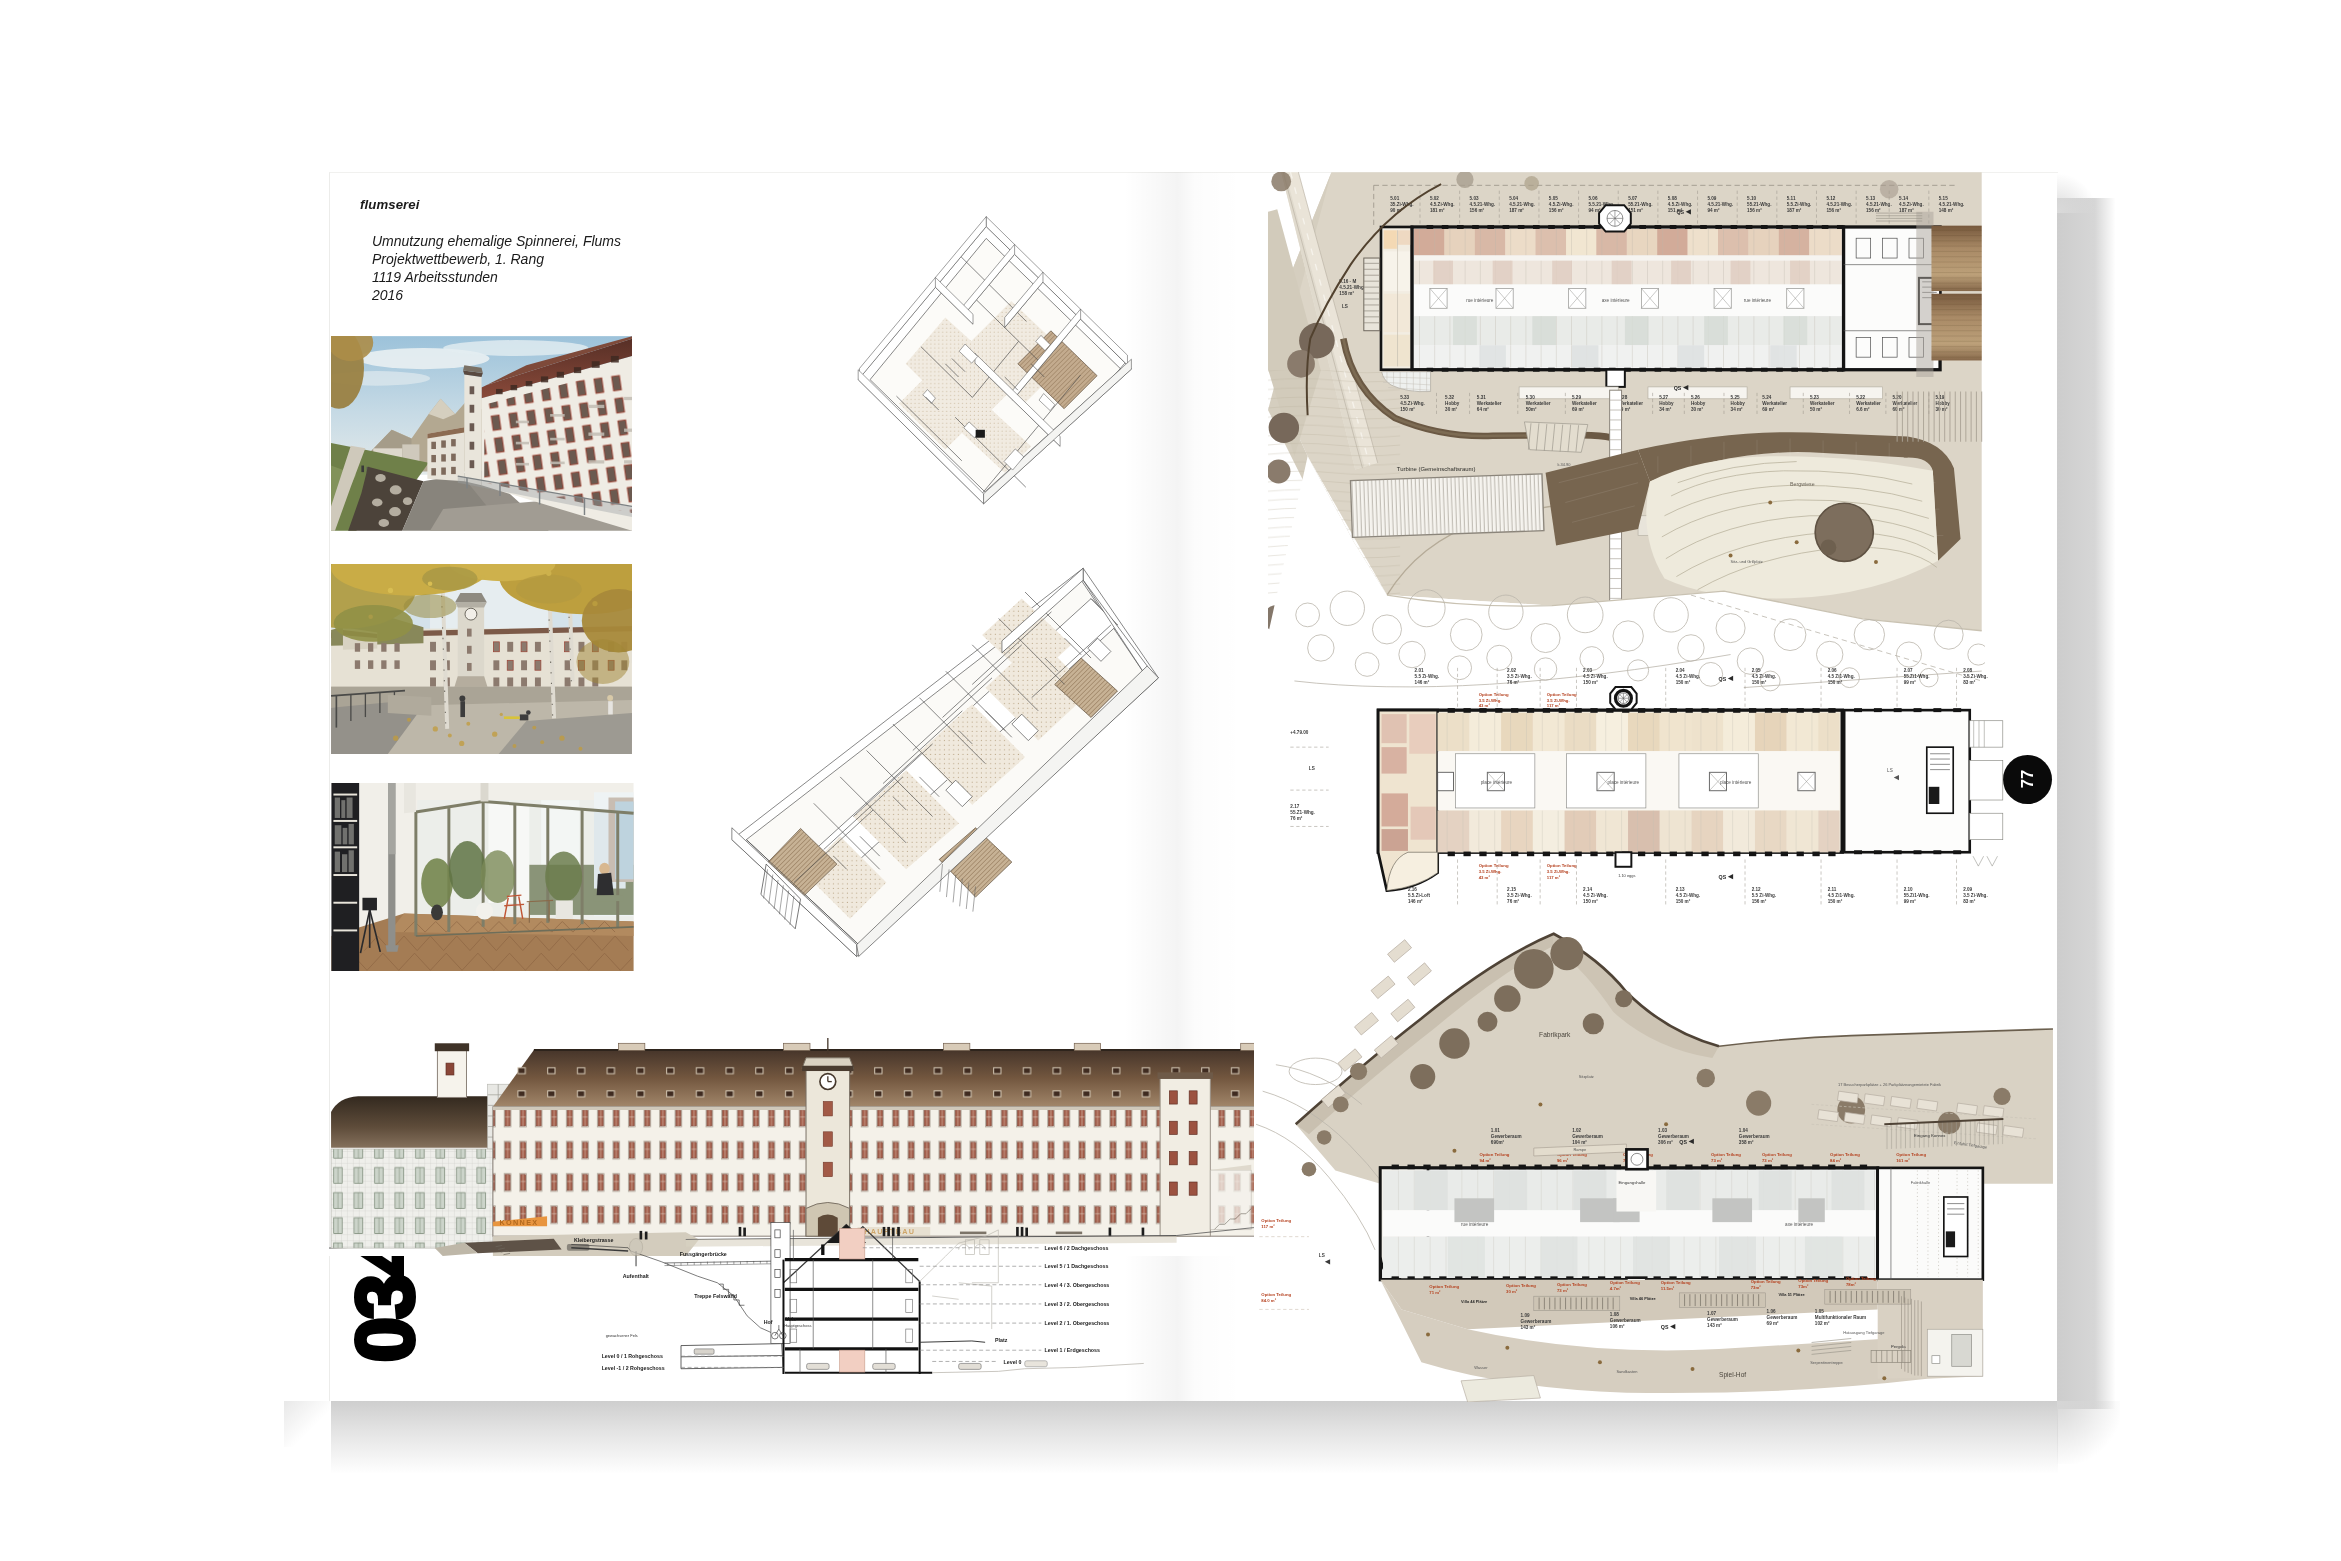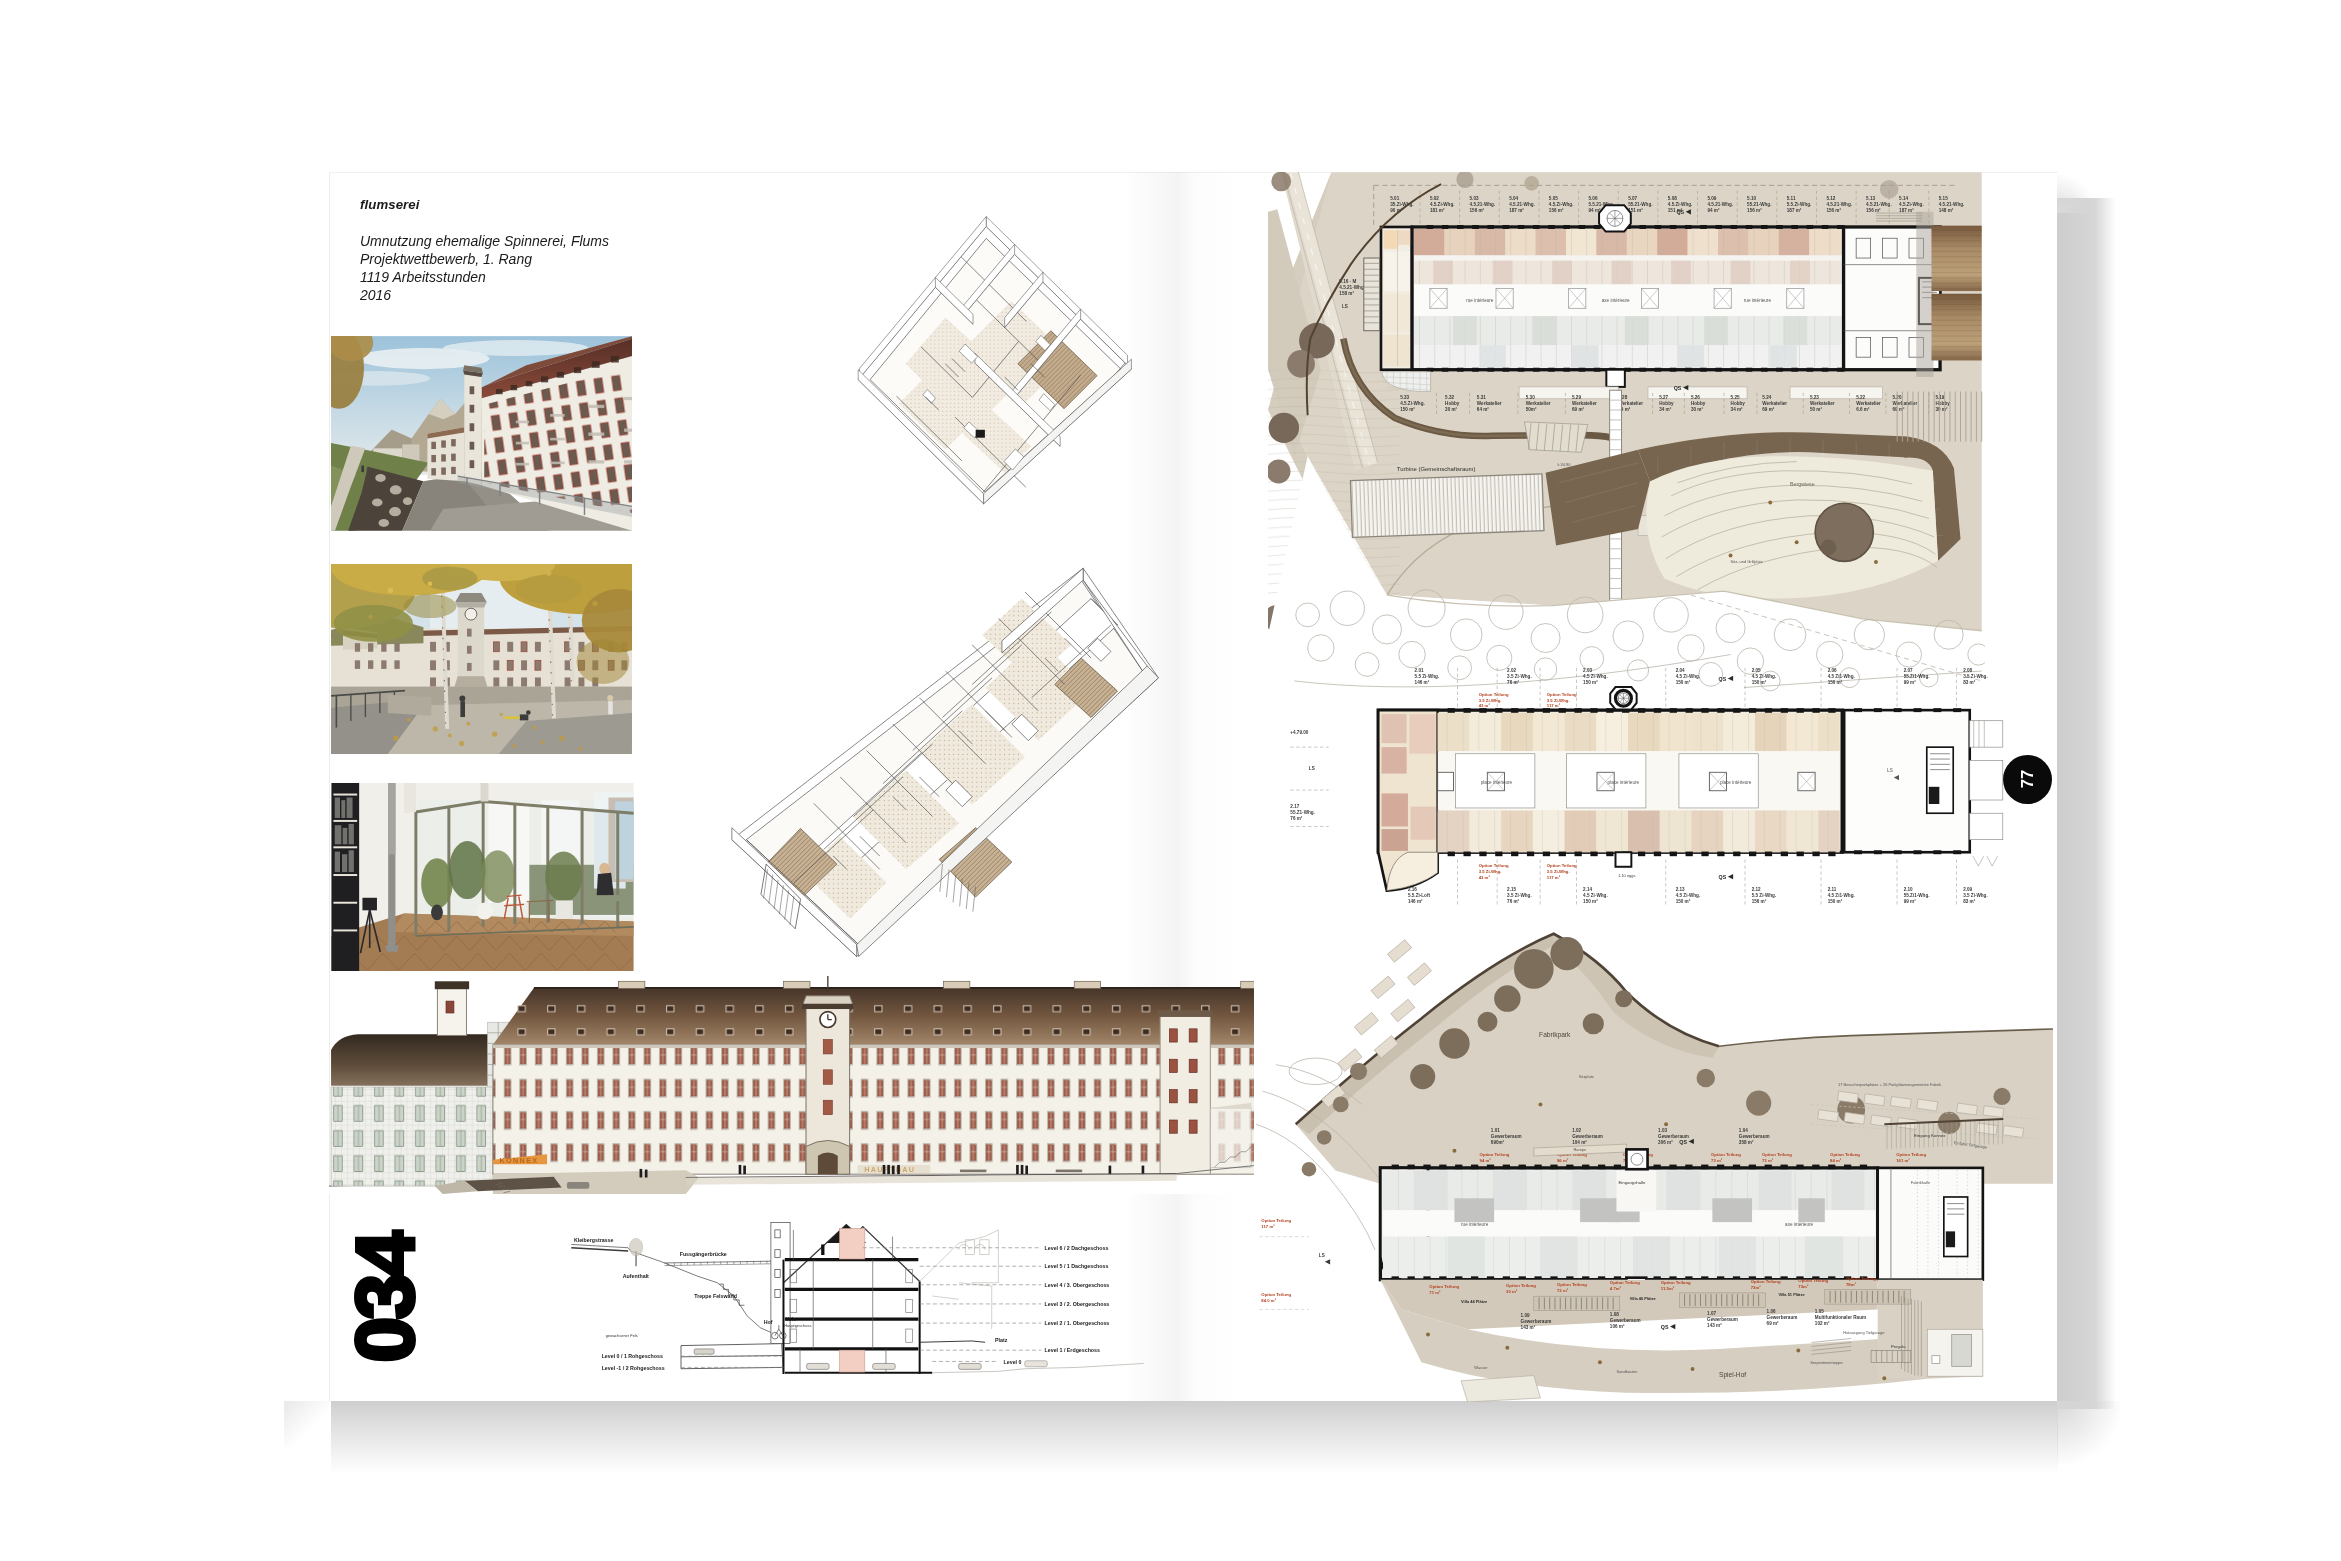--- a/index.html
+++ b/index.html
@@ -17,21 +17,21 @@
 <div class="abs" style="left:2057px;top:173px;width:40px;height:40px;background:radial-gradient(circle at 0% 100%,#dadada 0%,rgba(218,218,218,0) 70%);"></div>
 
 <div class="abs" style="left:331px;top:1401px;width:1727px;height:73px;background:linear-gradient(180deg,#cecece 0%,#e3e3e3 40%,rgba(240,240,240,0) 100%);"></div>
 <div class="abs" style="left:2057px;top:1401px;width:63px;height:63px;background:radial-gradient(circle at 0% 0%,#d6d6d6 0%,rgba(218,218,218,0) 75%);"></div>
 <div class="abs" style="left:284px;top:1401px;width:46px;height:46px;background:linear-gradient(135deg,#e8e8e8 0%,rgba(240,240,240,0) 60%);"></div>
 
 <div class="abs" style="left:1124px;top:172px;width:119px;height:1229px;background:linear-gradient(90deg,rgba(0,0,0,0) 0%,rgba(0,0,0,0.045) 45%,rgba(0,0,0,0.01) 60%,rgba(0,0,0,0) 100%);"></div>
 
 <div class="abs t" style="left:360px;top:197px;font-size:13.2px;font-weight:bold;letter-spacing:0.1px;">flumserei</div>
 
-<div class="abs t" style="left:360px;top:232px;font-size:14px;line-height:18px;">Umnutzung ehemalige Spinnerei, Flums<br>Projektwettbewerb, 1. Rang<br>1119 Arbeitsstunden<br>2016</div>
+<div class="abs t" style="left:372px;top:232px;font-size:14px;line-height:18px;">Umnutzung ehemalige Spinnerei, Flums<br>Projektwettbewerb, 1. Rang<br>1119 Arbeitsstunden<br>2016</div>
 
 <div class="abs" style="left:385px;top:1298px;width:0;height:0;">
 <div style="position:absolute;transform:translate(-50%,-50%) rotate(-90deg);font-size:82px;font-weight:bold;color:#000;letter-spacing:-2.6px;transform-origin:center;white-space:nowrap;-webkit-text-stroke:4px #000;">034</div>
 </div>
 
 <div class="abs" style="left:2003px;top:755px;width:49px;height:49px;border-radius:50%;background:#0a0a0a;"></div>
 <div class="abs" style="left:2027px;top:779px;width:0;height:0;">
     <div style="position:absolute;transform:translate(-50%,-50%) rotate(-90deg);font-size:16.5px;font-weight:bold;color:#fff;">77</div>
   </div>
 
@@ -507,21 +507,21 @@
 <path d="M70,470 L64,514 M78,478 L72,522 M86,486 L80,530 M94,494 L88,538 M102,502 L96,546 M110,510 L104,554"></path>
 <path d="M335,462 L331,504 M345,470 L341,512 M355,478 L351,520 M365,484 L361,526 M375,490 L371,530 M385,496 L381,534"></path>
 </g>
 
 <path d="M490,150 L510,170 M360,260 L380,280 M260,360 L280,380 M170,450 L190,470 M300,330 L330,360 M400,230 L430,260 M210,420 L240,450 M520,120 L545,145"></path>
 <path d="M570,120 L590,140 L575,155 L555,135 Z M455,235 L480,260 L465,275 L440,250 Z M355,335 L380,360 L365,375 L340,350 Z" fill="#ffffff"></path>
 </g>
 </svg>
 </div>
 
-<div class="abs" id="elevation" style="left:329px;top:976px;width:925px;height:218px;">
+<div class="abs" id="elevation" style="left:329px;top:1038px;width:925px;height:218px;">
 <svg width="925" height="218" viewBox="0 0 1400 330">
 <defs>
 <linearGradient id="elroof" x1="0" y1="0" x2="0" y2="1">
 <stop offset="0" stop-color="#46352a"></stop>
           <stop offset="0.5" stop-color="#73573f"></stop>
           <stop offset="1" stop-color="#a1866a"></stop>
 </linearGradient>
 <linearGradient id="elroofL" x1="0" y1="0" x2="0" y2="1">
 <stop offset="0" stop-color="#33291f"></stop>
           <stop offset="0.6" stop-color="#5e4c3a"></stop>

